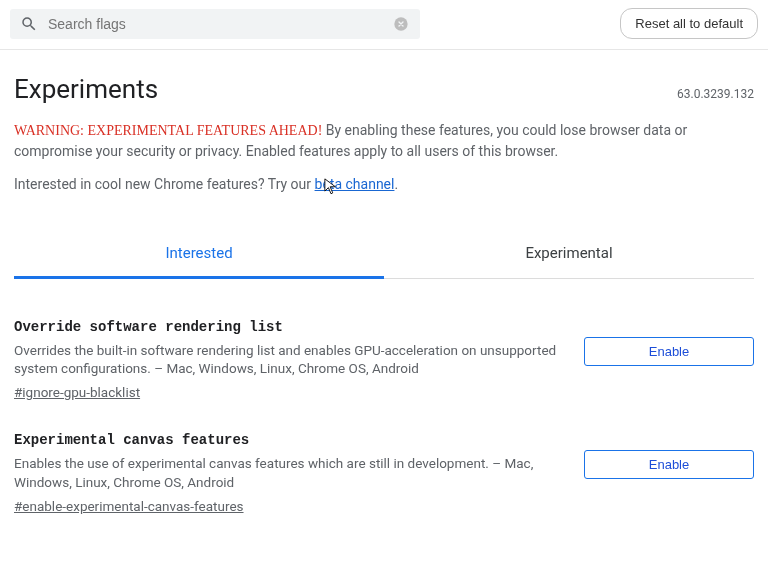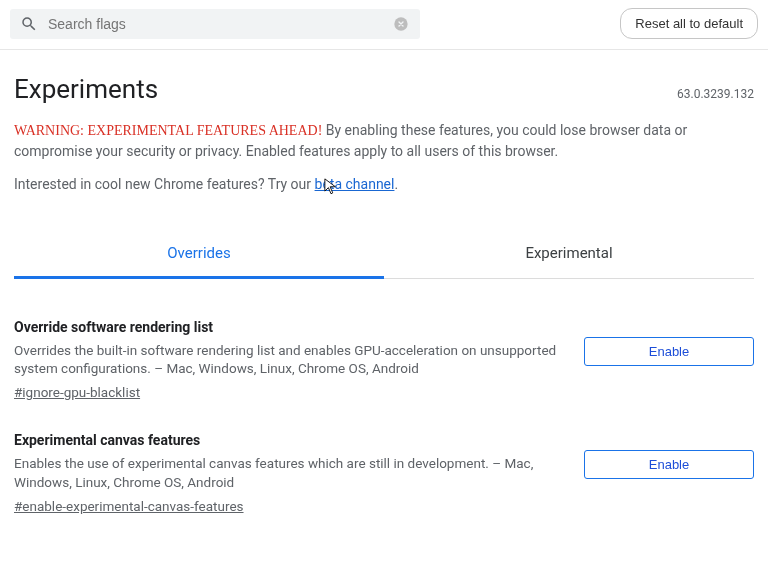--- a/index.html
+++ b/index.html
@@ -112,20 +112,21 @@
     display: flex;
     margin-bottom: 32px;
     align-items: flex-start;
   }
   .flag-text { flex: 1; padding-right: 20px; }
   .flag-title {
     font-size: 14px;
     font-weight: 700;
     color: #202124;
     margin-bottom: 6px;
+    font-family: Liberation Mono, monospace;
   }
   .flag-desc {
     font-size: 13.5px;
     color: #5f6368;
     line-height: 1.4;
     margin-bottom: 6px;
   }
   .flag-anchor {
     font-size: 13.5px;
     color: #5f6368;
@@ -181,21 +182,21 @@
   <p class="beta-block">
     <span>Interested in cool new Chrome features? Try our </span><a class="beta-link">beta channel</a><span>.</span>
     <span class="cursor">
       <svg viewBox="0 0 16 20">
           <path d="M1 1 L1 15 L5 11 L8 18 L10 17 L7 10 L13 10 Z" fill="#fff" stroke="#000" stroke-width="1"></path>
         </svg>
     </span>
   </p>
 
   <div class="tabs">
-    <div class="tab active">Overrides</div>
+    <div class="tab active">Interested</div>
     <div class="tab">Experimental</div>
   </div>
 
   <div id="flags-container">
       <div class="flag">
         <div class="flag-text"><div class="flag-title">Override software rendering list</div><div class="flag-desc">Overrides the built-in software rendering list and enables GPU-acceleration on unsupported system configurations.  – Mac, Windows, Linux, Chrome OS, Android</div><a class="flag-anchor">#ignore-gpu-blacklist</a></div>
         <button class="enable-btn">Enable</button>
       </div>
       <div class="flag">
         <div class="flag-text"><div class="flag-title">Experimental canvas features</div><div class="flag-desc">Enables the use of experimental canvas features which are still in development.  – Mac, Windows, Linux, Chrome OS, Android</div><a class="flag-anchor">#enable-experimental-canvas-features</a></div>

